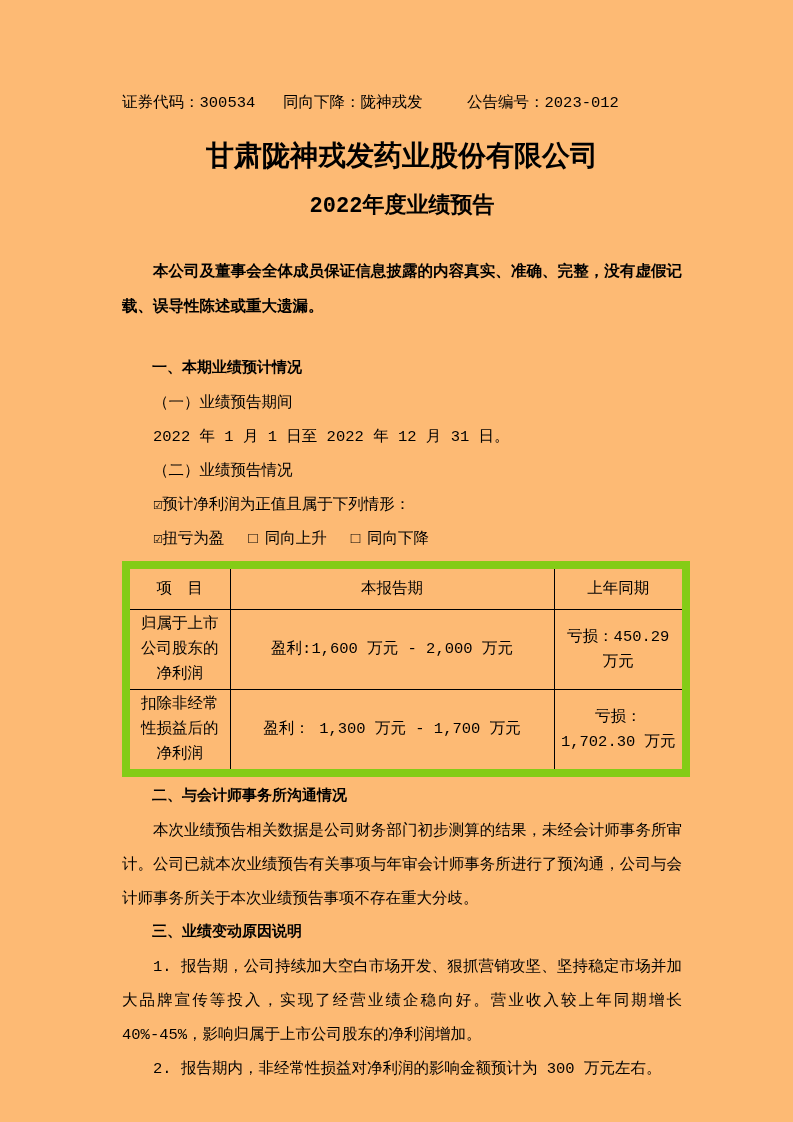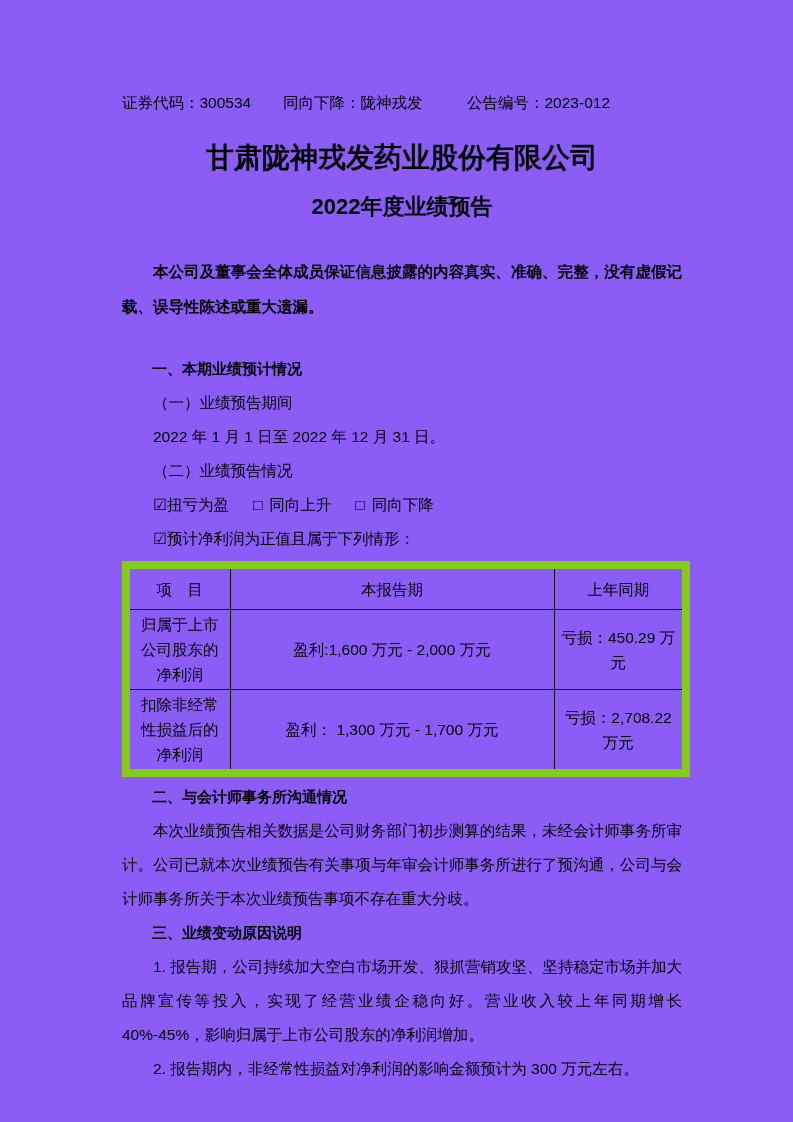--- a/index.html
+++ b/index.html
@@ -5,24 +5,24 @@
   html, body {
     margin: 0;
     padding: 0;
     background: #ffffff;
   }
   .page {
     position: relative;
     width: 793px;
     height: 1122px;
     margin: 0 auto;
-    background: #8b5cf6;
+    background: #fdba74;
     box-sizing: border-box;
     padding: 93px 111px 0 122px;
-    font-family: Liberation Sans, sans-serif;
+    font-family: Liberation Mono, monospace;
     color: #000000;
     font-size: 15.5px;
     overflow: hidden;
   }
   .doc-header {
     display: flex;
     line-height: 20px;
     white-space: nowrap;
   }
   .doc-header .h-item1 { width: 161px; }
@@ -115,23 +115,23 @@
   <h1 class="company-title">甘肃陇神戎发药业股份有限公司</h1>
   <h2 class="report-title">2022年度业绩预告</h2>
 
   <p class="declaration">本公司及董事会全体成员保证信息披露的内容真实、准确、完整，没有虚假记载、误导性陈述或重大遗漏。</p>
 
   <h3 class="sec-heading sec1-heading">一、本期业绩预计情况</h3>
   <p class="doc-line">（一）业绩预告期间</p>
   <p class="doc-line">2022 年 1 月 1 日至 2022 年 12 月 31 日。</p>
   <p class="doc-line">（二）业绩预告情况</p>
 
+  <p class="checkbox-line"><span>☑</span><span>预计净利润为正值且属于下列情形：</span></p>
+
   <p class="checkbox-line"><span class="option"><span class="box-checked">☑</span><span>扭亏为盈</span></span><span class="option"><span class="box-unchecked">□</span><span>同向上升</span></span><span class="option"><span class="box-unchecked">□</span><span>同向下降</span></span></p>
-
-  <p class="checkbox-line"><span>☑</span><span>预计净利润为正值且属于下列情形：</span></p>
 
   <table class="forecast-table">
     <colgroup>
         <col class="c-item">
         <col class="c-current">
         <col class="c-prior">
       </colgroup>
     <tbody>
         <tr class="head-row">
       <td>项　目</td>
@@ -139,21 +139,21 @@
       <td>上年同期</td>
     </tr>
     <tr class="data-row">
       <td>归属于上市公司股东的净利润</td>
       <td>盈利:1,600 万元 - 2,000 万元</td>
       <td>亏损：450.29 万元</td>
     </tr>
     <tr class="data-row">
       <td>扣除非经常性损益后的净利润</td>
       <td>盈利： 1,300 万元 - 1,700 万元</td>
-      <td>亏损：2,708.22 万元</td>
+      <td>亏损：1,702.30 万元</td>
     </tr>
   </tbody>
     </table>
 
   <h3 class="sec-heading sec2-heading">二、与会计师事务所沟通情况</h3>
   <p class="doc-par">本次业绩预告相关数据是公司财务部门初步测算的结果，未经会计师事务所审计。公司已就本次业绩预告有关事项与年审会计师事务所进行了预沟通，公司与会计师事务所关于本次业绩预告事项不存在重大分歧。</p>
 
   <h3 class="sec-heading sec3-heading">三、业绩变动原因说明</h3>
   <p class="doc-par">1. 报告期，公司持续加大空白市场开发、狠抓营销攻坚、坚持稳定市场并加大品牌宣传等投入，实现了经营业绩企稳向好。营业收入较上年同期增长 40%-45%，影响归属于上市公司股东的净利润增加。</p>
   <p class="doc-par">2. 报告期内，非经常性损益对净利润的影响金额预计为 300 万元左右。</p>

